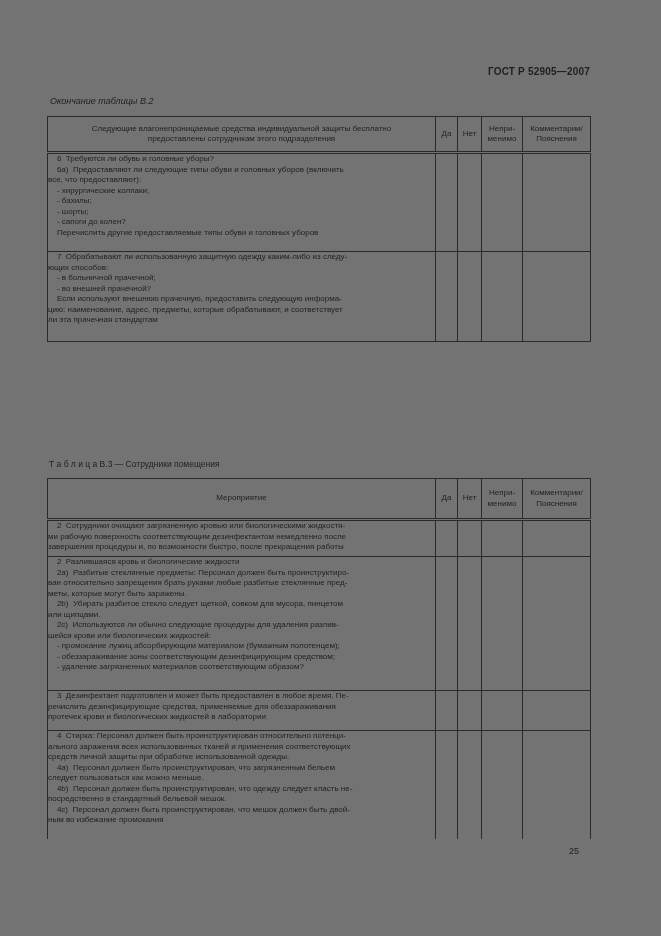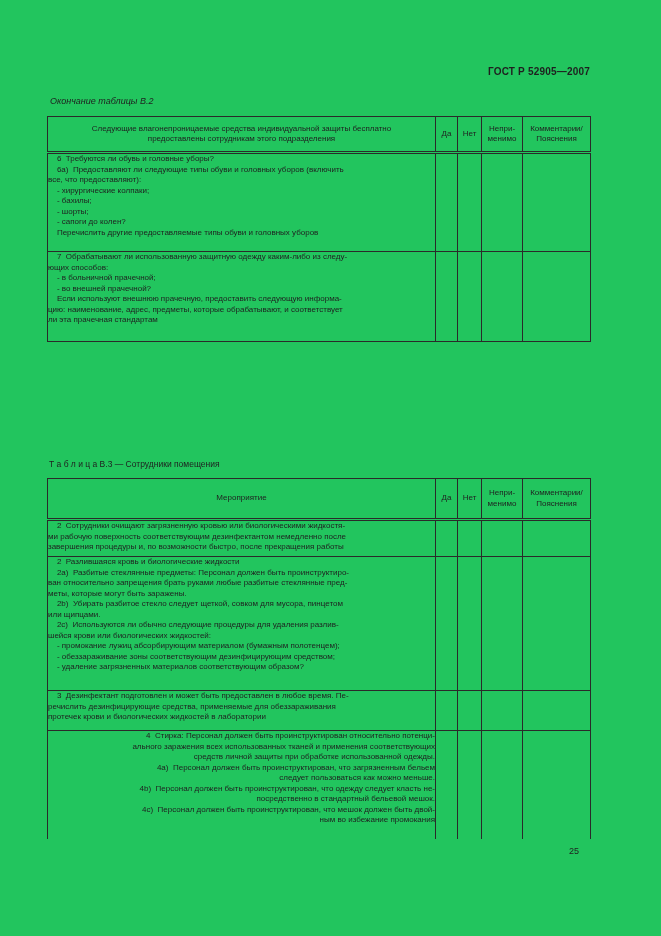--- a/index.html
+++ b/index.html
@@ -4,21 +4,21 @@
 <style>
   html, body {
     margin: 0;
     padding: 0;
     background: #ffffff;
   }
   .page {
     position: relative;
     width: 661px;
     height: 936px;
-    background: #22c55e;
+    background: #737373;
     overflow: hidden;
     font-family: "Liberation Sans", sans-serif;
     color: #1f1f1f;
   }
   .doc-number {
     position: absolute;
     top: 66px;
     right: 71px;
     font-size: 10px;
     font-weight: bold;
@@ -72,21 +72,21 @@
   #table-b2 tr.rh2 > td { height: 64px; }
   #table-b2 tr.rh3 > td { height: 35px; }
 
   #table-b3 thead tr { height: 41px; }
   #table-b3 tr.rh0 > td { height: 35px; }
   #table-b3 tr.rh1 > td { height: 133px; }
   #table-b3 tr.rh2 > td { height: 39px; }
   #table-b3 tr.rh3 > td { height: 108px; }
 
   
-  #table-b3 tr.last-open > td { border-bottom: none; text-align: right; }
+  #table-b3 tr.last-open > td { border-bottom: none; }
 
   .page-number {
     position: absolute;
     top: 846px;
     left: 569px;
     font-size: 9px;
   }
 </style>
 </head>
 <body>

